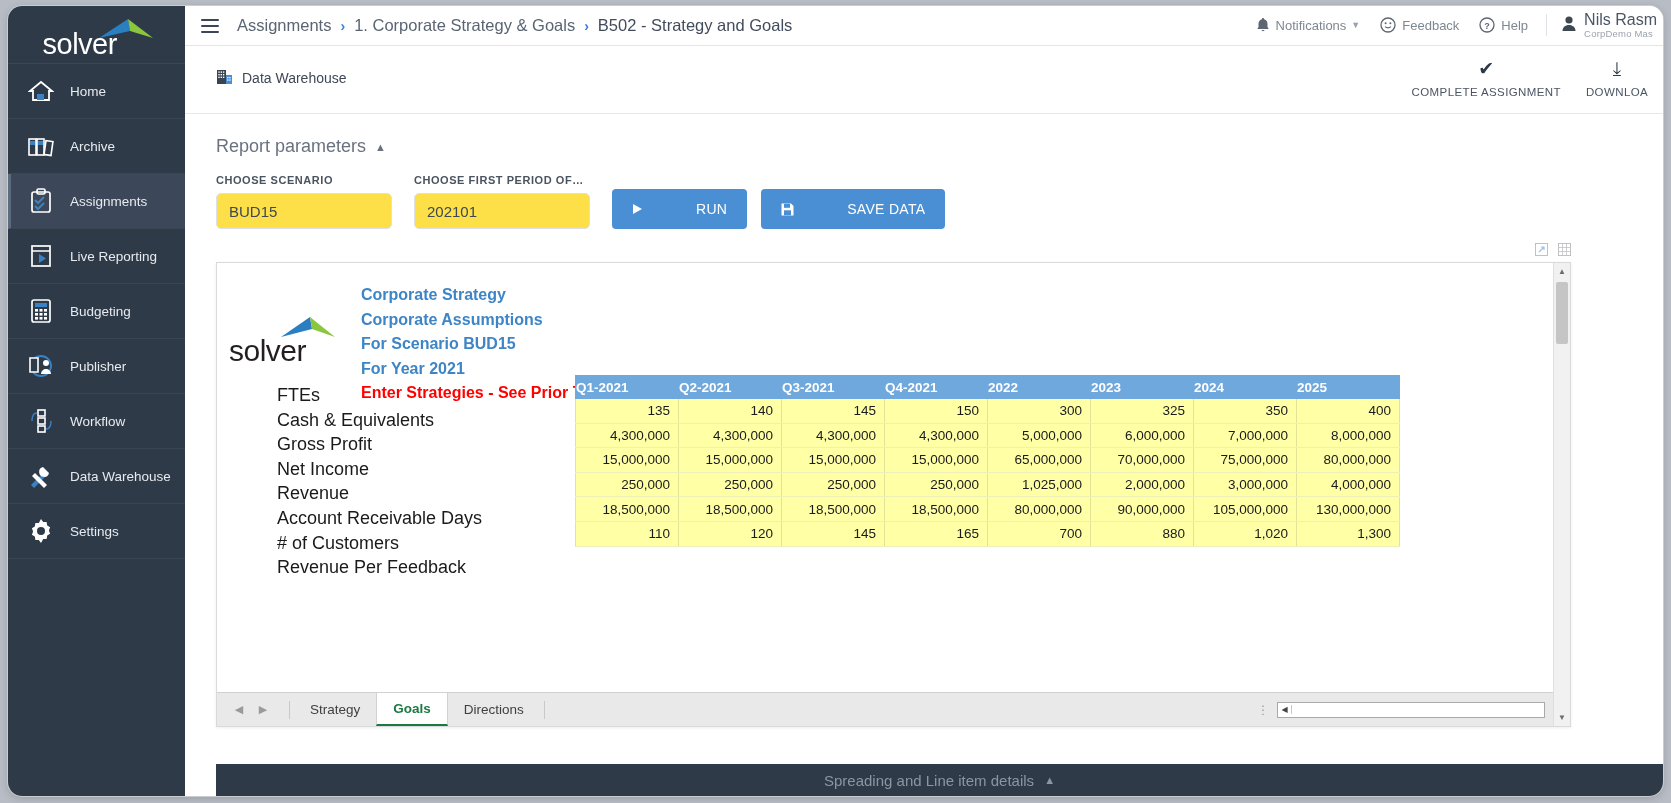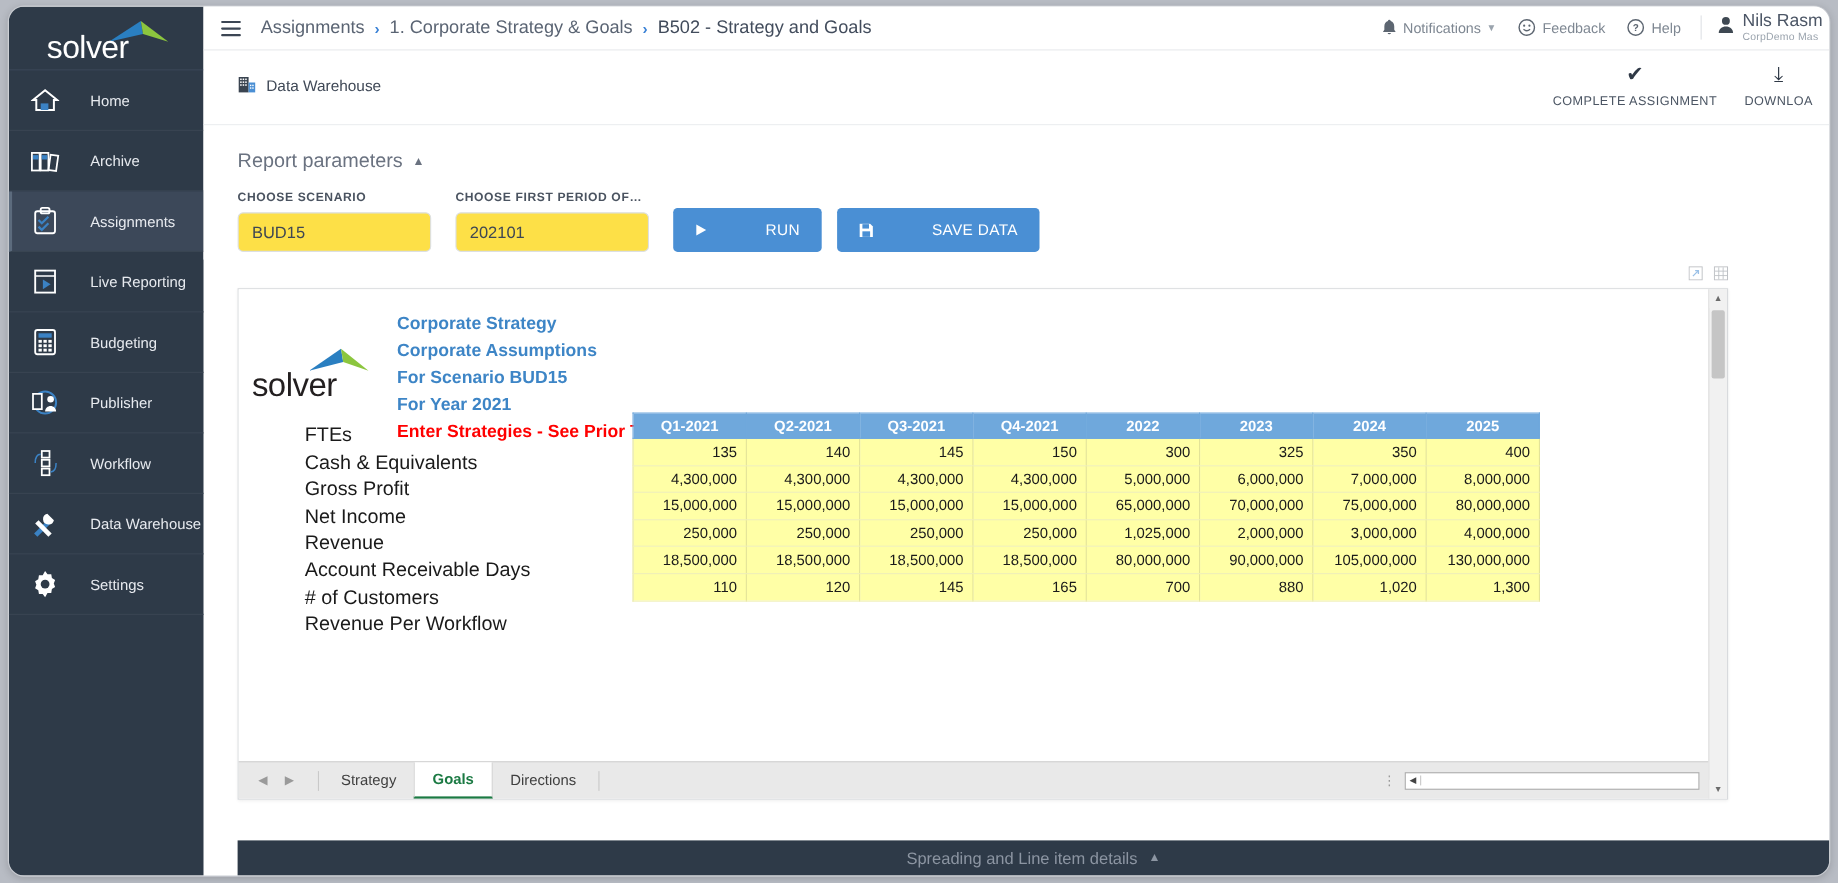--- a/index.html
+++ b/index.html
@@ -39,21 +39,20 @@
   }
   .brand-swoosh { position: absolute; right: 2px; top: 2px; width: 58px; height: 24px; }
 
   .nav-item {
     height: 55px;
     display: flex; align-items: center;
     padding-left: 16px;
     color: #e7eaef; font-size: 13.5px;
     border-bottom: 1px solid #3a4553;
     cursor: pointer;
-    gap: 12px;
   }
   .nav-item.active { background: #3c4859; border-left: 3px solid #5c6b7d; padding-left: 13px; }
   .nav-icon { width: 34px; height: 28px; margin-right: 12px; display:flex; align-items:center; justify-content:center; flex: 0 0 auto; }
   .nav-label { white-space: nowrap; }
 
   
   .topbar {
     position: absolute; left: 177px; top: 0; right: 0; height: 40px;
     background: #ffffff;
     border-bottom: 1px solid #e2e4e8;
@@ -155,21 +154,21 @@
   .rpt-titles { padding-top: 2px; }
   .rpt-title { font-size: 16px; font-weight: bold; color: #3d85c6; line-height: 24.5px; white-space: nowrap; margin-left: 16px;}
   .rpt-title.red { color: #ff0000; }
 
   .row-labels { position: absolute; left: 16px; top: 120px; }
   .row-label { height: 24.6px; line-height: 24.6px; font-size: 18px; color: #1a1a1a; white-space: nowrap; margin-left: 44px; }
 
   .grid { position: absolute; left: 358px; top: 112px; border-collapse: collapse; }
   .grid th {
     background: #6fa8dc; color: #ffffff; font-size: 13.5px; font-weight: bold;
-    height: 23px; padding: 0; text-align: center; border: 1px solid #6fa8dc;
+    height: 23px; padding: 0; text-align: left; border: 1px solid #6fa8dc;
     width: 103px;
   }
   .grid td {
     background: #ffffa6; color: #1a1a1a; font-size: 13.5px;
     height: 24.6px; padding: 0 8px 0 4px; text-align: right;
     border-left: 1px solid #e3e398; border-right: 1px solid #e3e398;
     border-top: 1px solid #efefb8; border-bottom: 1px solid #efefb8;
     width: 103px;
   }
 
@@ -504,21 +503,21 @@
       </div>
 
       <div class="row-labels">
           <div class="row-label">FTEs</div>
           <div class="row-label">Cash &amp; Equivalents</div>
           <div class="row-label">Gross Profit</div>
           <div class="row-label">Net Income</div>
           <div class="row-label">Revenue</div>
           <div class="row-label">Account Receivable Days</div>
           <div class="row-label"># of Customers</div>
-          <div class="row-label">Revenue Per Workflow</div>
+          <div class="row-label">Revenue Per Feedback</div>
         </div>
 
       <table class="grid">
         <thead>
             <tr>
               <th>Q1-2021</th>
               <th>Q2-2021</th>
               <th>Q3-2021</th>
               <th>Q4-2021</th>
               <th>2022</th>

